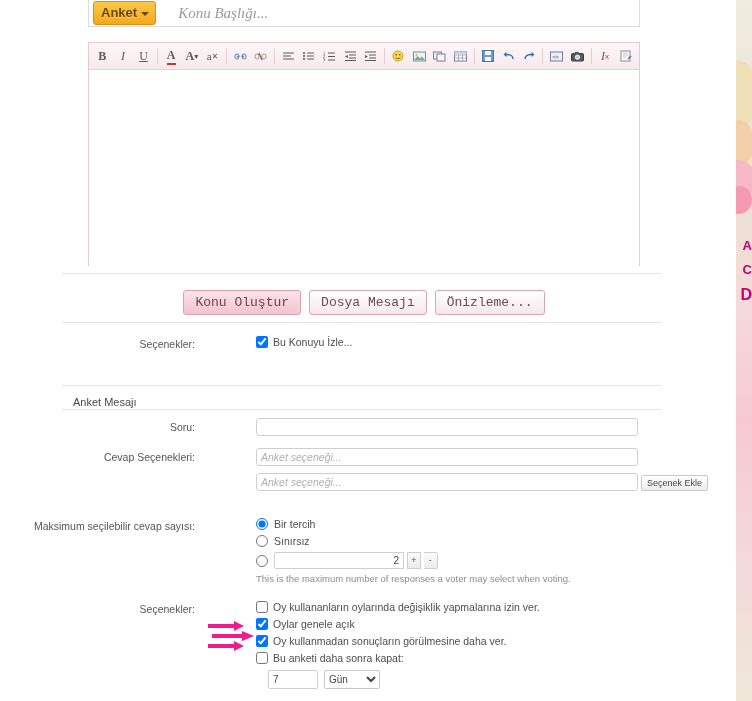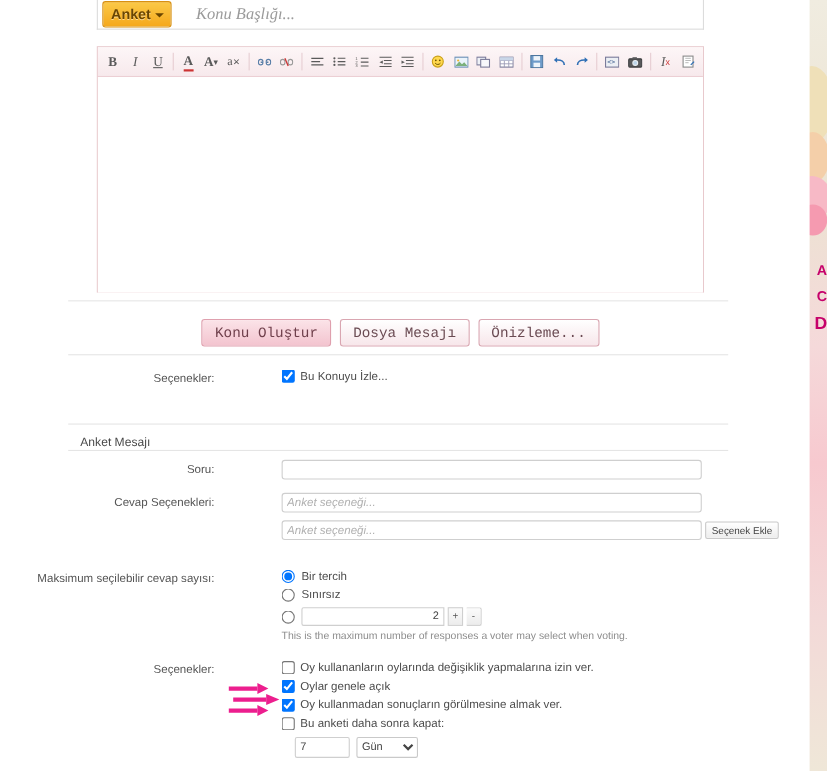--- a/index.html
+++ b/index.html
@@ -566,21 +566,21 @@
       <div class="chk-row">
         <input type="checkbox" style="">
         <span>Oy kullananların oylarında değişiklik yapmalarına izin ver.</span>
       </div>
       <div class="chk-row">
         <input type="checkbox" checked="" style="">
         <span>Oylar genele açık</span>
       </div>
       <div class="chk-row">
         <input type="checkbox" checked="" style="">
-        <span>Oy kullanmadan sonuçların görülmesine almak ver.</span>
+        <span>Oy kullanmadan sonuçların görülmesine daha ver.</span>
       </div>
       <div class="chk-row" style="margin-bottom:6px;">
         <input type="checkbox" style="">
         <span>Bu anketi daha sonra kapat:</span>
       </div>
       <div style="display:flex; gap:6px; align-items:center; margin-left:12px;">
         <input class="num" style="width: 50px; height: 19px; text-align: left; padding-left: 4px; border-radius: 2px;" type="text" value="7">
         <select class="sel">
           <option>Gün</option>
         </select>

